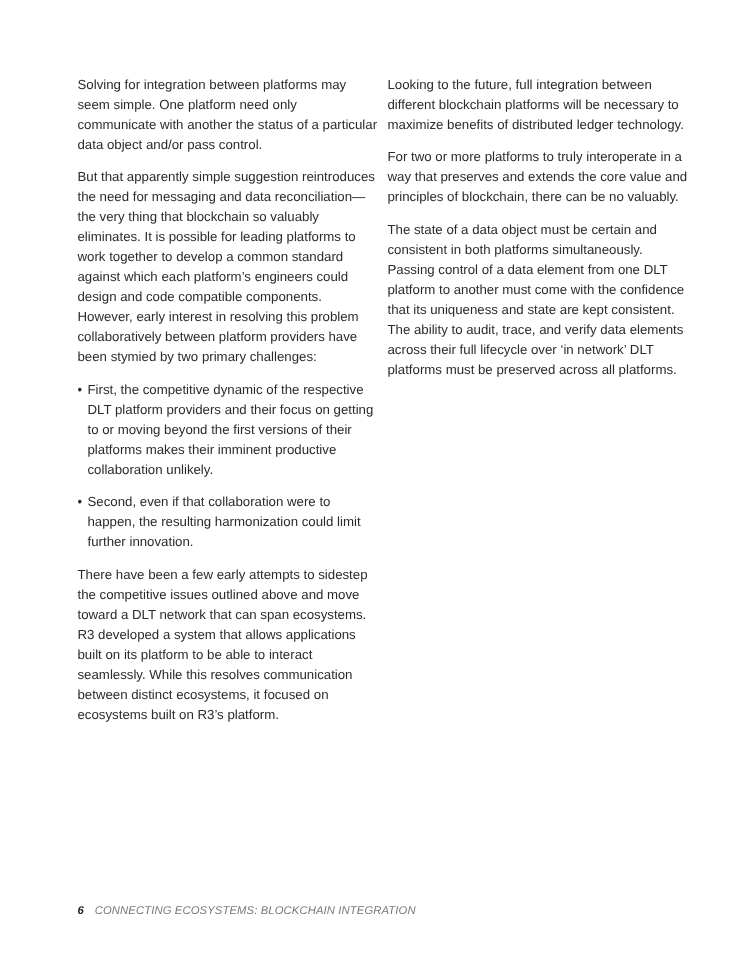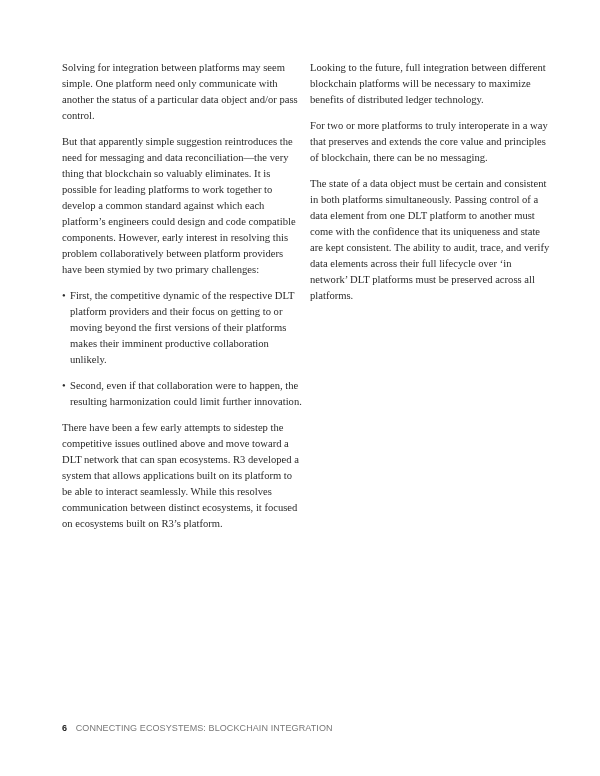--- a/index.html
+++ b/index.html
@@ -1,25 +1,25 @@
 <!DOCTYPE html>
 <html><head>
 <meta charset="utf-8">
 <style>
   html, body { margin: 0; padding: 0; background: #ffffff; }
   body { width: 600px; height: 776px; position: relative; overflow: hidden;
          font-family: "Liberation Sans", sans-serif; color: #2a2a2a; }
-  .col { position: absolute; top: 60px; width: 240px; font-size: 10.6px; line-height: 16px; font-family: Liberation Serif, serif; }
+  .col { position: absolute; top: 60px; width: 240px; font-size: 10.6px; line-height: 16px; }
   .col.left { left: 62px; }
   .col.right { left: 310px; }
   .col p { margin: 0 0 10px 0; }
   .col ul { list-style: none; margin: 0 0 10px 0; padding: 0; }
   .col li { position: relative; padding-left: 8px; margin-bottom: 10px; }
   .col li .bullet { position: absolute; left: 0; top: 0; }
-  .footer { position: absolute; left: 62px; top: 723px; font-size: 9px; color: #777777; letter-spacing: 0.1px; }
+  .footer { position: absolute; left: 62px; top: 723px; font-size: 9px; color: #777777; letter-spacing: 0.1px; font-style: italic; }
   .footer .num { font-weight: bold; color: #222222; margin-right: 6px; }
 </style>
 </head>
 <body>
 
 <div class="col left">
   <p>Solving for integration between platforms may seem simple. One platform need only communicate with another the status of a particular data object and/or pass control.</p>
   <p>But that apparently simple suggestion reintroduces the need for messaging and data reconciliation—the very thing that blockchain so valuably eliminates. It is possible for leading platforms to work together to develop a common standard against which each platform’s engineers could design and code compatible components. However, early interest in resolving this problem collaboratively between platform providers have been stymied by two primary challenges:</p>
   <ul>
     <li>
@@ -29,20 +29,20 @@
     <li>
       <span class="bullet">•</span>
       <span>Second, even if that collaboration were to happen, the resulting harmonization could limit further innovation.</span>
     </li>
   </ul>
   <p>There have been a few early attempts to sidestep the competitive issues outlined above and move toward a DLT network that can span ecosystems. R3 developed a system that allows applications built on its platform to be able to interact seamlessly. While this resolves communication between distinct ecosystems, it focused on ecosystems built on R3’s platform.</p>
 </div>
 
 <div class="col right">
   <p>Looking to the future, full integration between different blockchain platforms will be necessary to maximize benefits of distributed ledger technology.</p>
-  <p>For two or more platforms to truly interoperate in a way that preserves and extends the core value and principles of blockchain, there can be no messaging.</p>
+  <p>For two or more platforms to truly interoperate in a way that preserves and extends the core value and principles of blockchain, there can be no valuably.</p>
   <p>The state of a data object must be certain and consistent in both platforms simultaneously. Passing control of a data element from one DLT platform to another must come with the confidence that its uniqueness and state are kept consistent. The ability to audit, trace, and verify data elements across their full lifecycle over ‘in network’ DLT platforms must be preserved across all platforms.</p>
 </div>
 
 <div class="footer">
   <span class="num">6</span>
   <span>CONNECTING ECOSYSTEMS: BLOCKCHAIN INTEGRATION</span>
 </div>
 
 </body></html>

